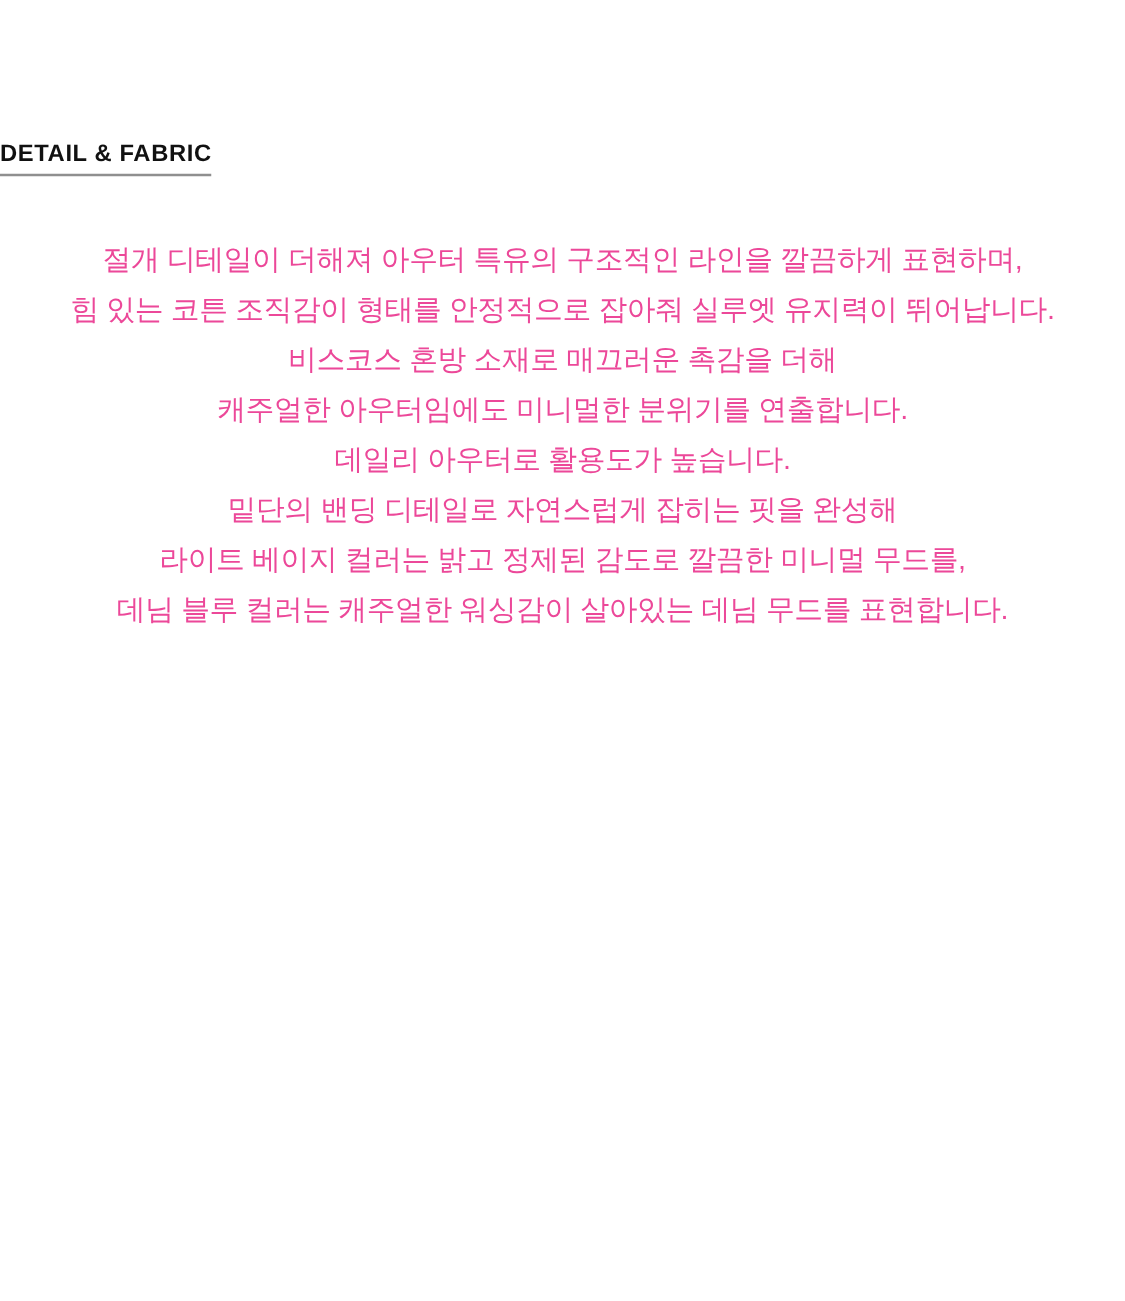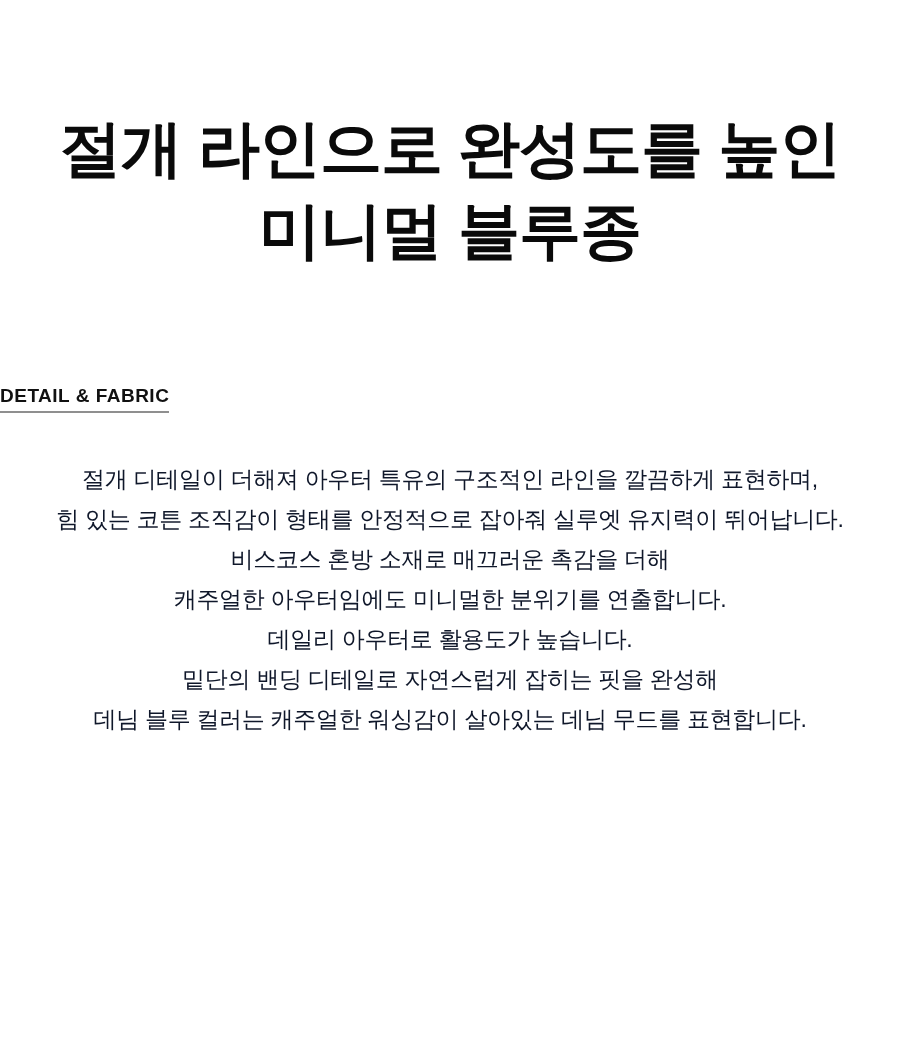--- a/index.html
+++ b/index.html
@@ -42,45 +42,42 @@
     color: #111111;
     border-bottom: 2px solid #8f8f8f;
     padding-bottom: 3px;
   }
   .description {
     margin-top: 46px;
     text-align: center;
     font-size: 23px;
     line-height: 40px;
     font-weight: 300;
-    color: #0f172a;
+    color: #ec4899;
     letter-spacing: -0.3px;
   }
   .description p {
     margin: 0;
     padding: 0;
   }
 </style>
 </head>
 <body>
 
 <div class="page">
 
-  <h1 class="hero-title">
-    <span class="title-line">절개 라인으로 완성도를 높인</span>
-    <span class="title-line">미니멀 블루종</span>
-  </h1>
 
   <div class="section-heading-wrap">
     <span class="section-heading">DETAIL &amp; FABRIC</span>
   </div>
 
   <div class="description">
     <p>절개 디테일이 더해져 아우터 특유의 구조적인 라인을 깔끔하게 표현하며,</p>
     <p>힘 있는 코튼 조직감이 형태를 안정적으로 잡아줘 실루엣 유지력이 뛰어납니다.</p>
     <p>비스코스 혼방 소재로 매끄러운 촉감을 더해</p>
     <p>캐주얼한 아우터임에도 미니멀한 분위기를 연출합니다.</p>
     <p>데일리 아우터로 활용도가 높습니다.</p>
     <p>밑단의 밴딩 디테일로 자연스럽게 잡히는 핏을 완성해</p>
+    <p>라이트 베이지 컬러는 밝고 정제된 감도로 깔끔한 미니멀 무드를,</p>
     <p>데님 블루 컬러는 캐주얼한 워싱감이 살아있는 데님 무드를 표현합니다.</p>
   </div>
 
 </div>
 
 </body></html>

